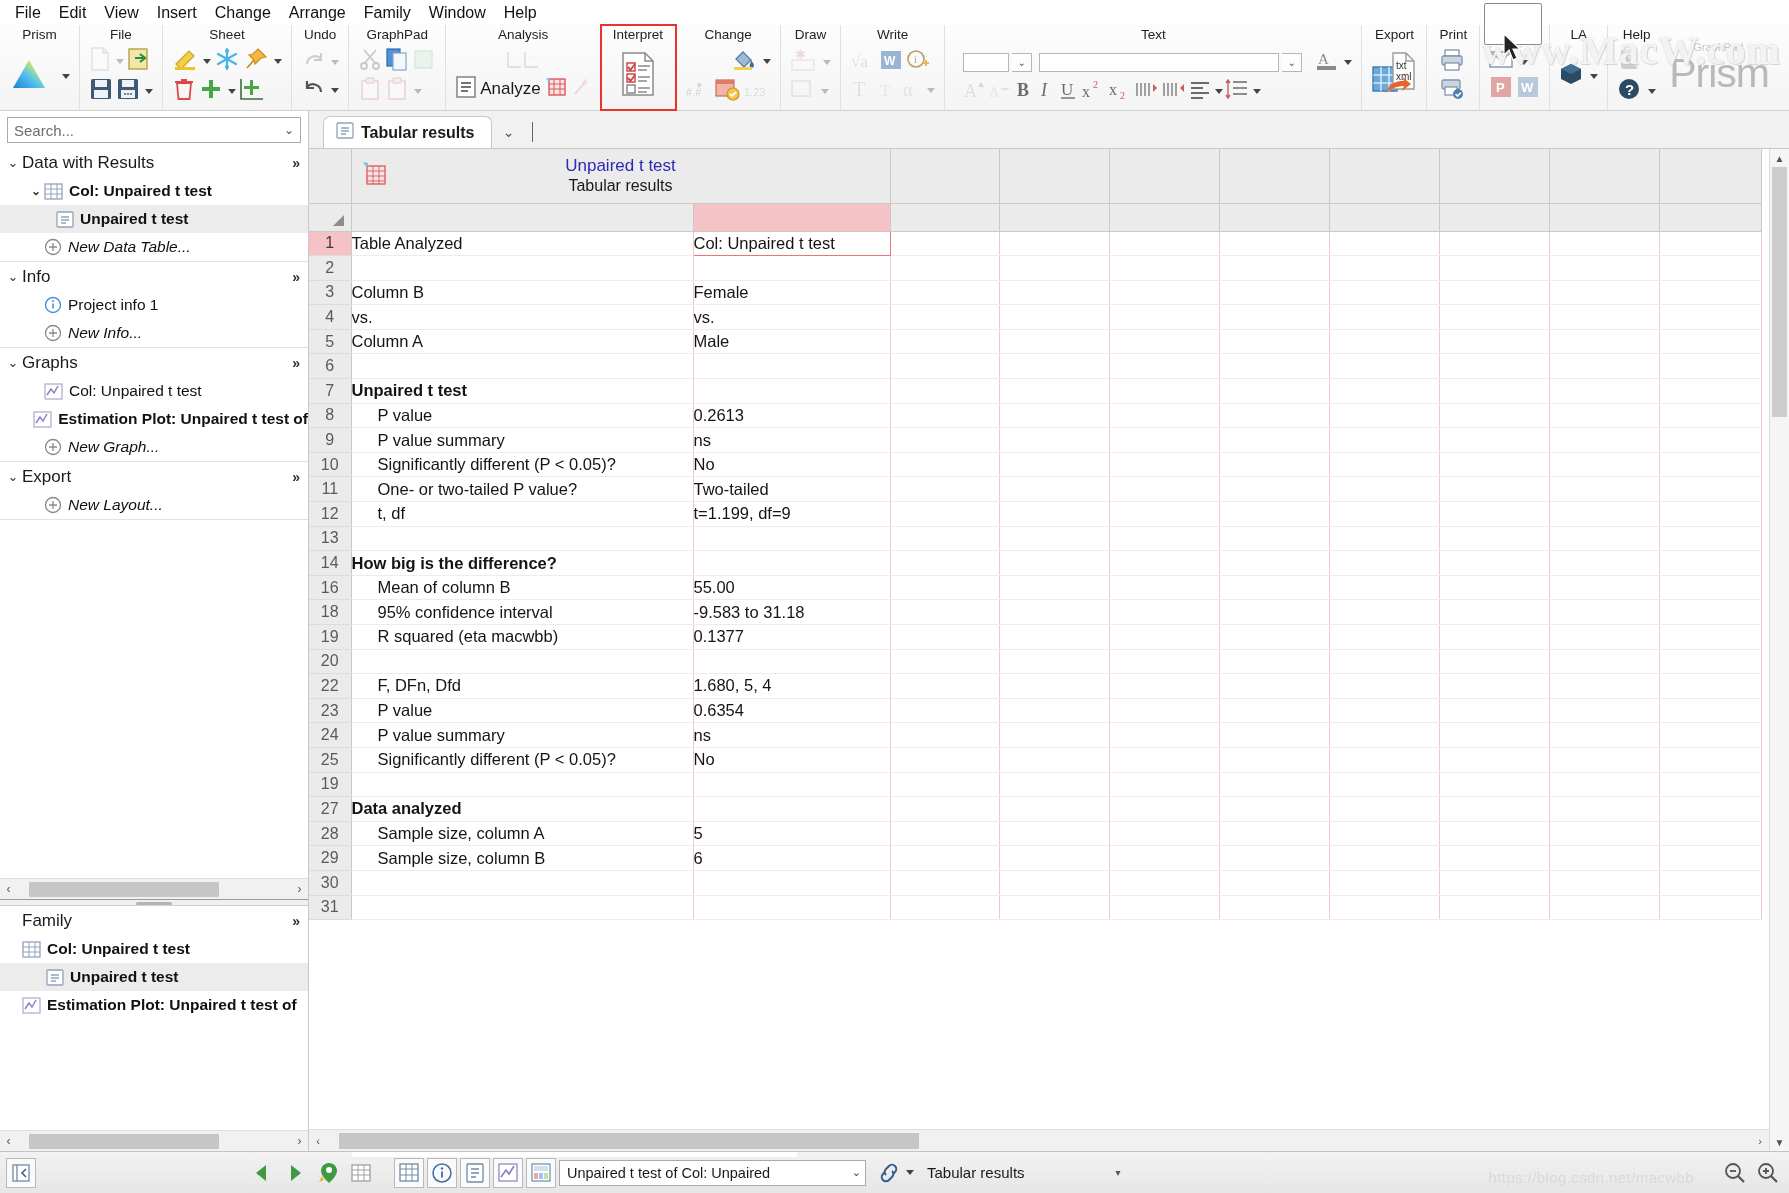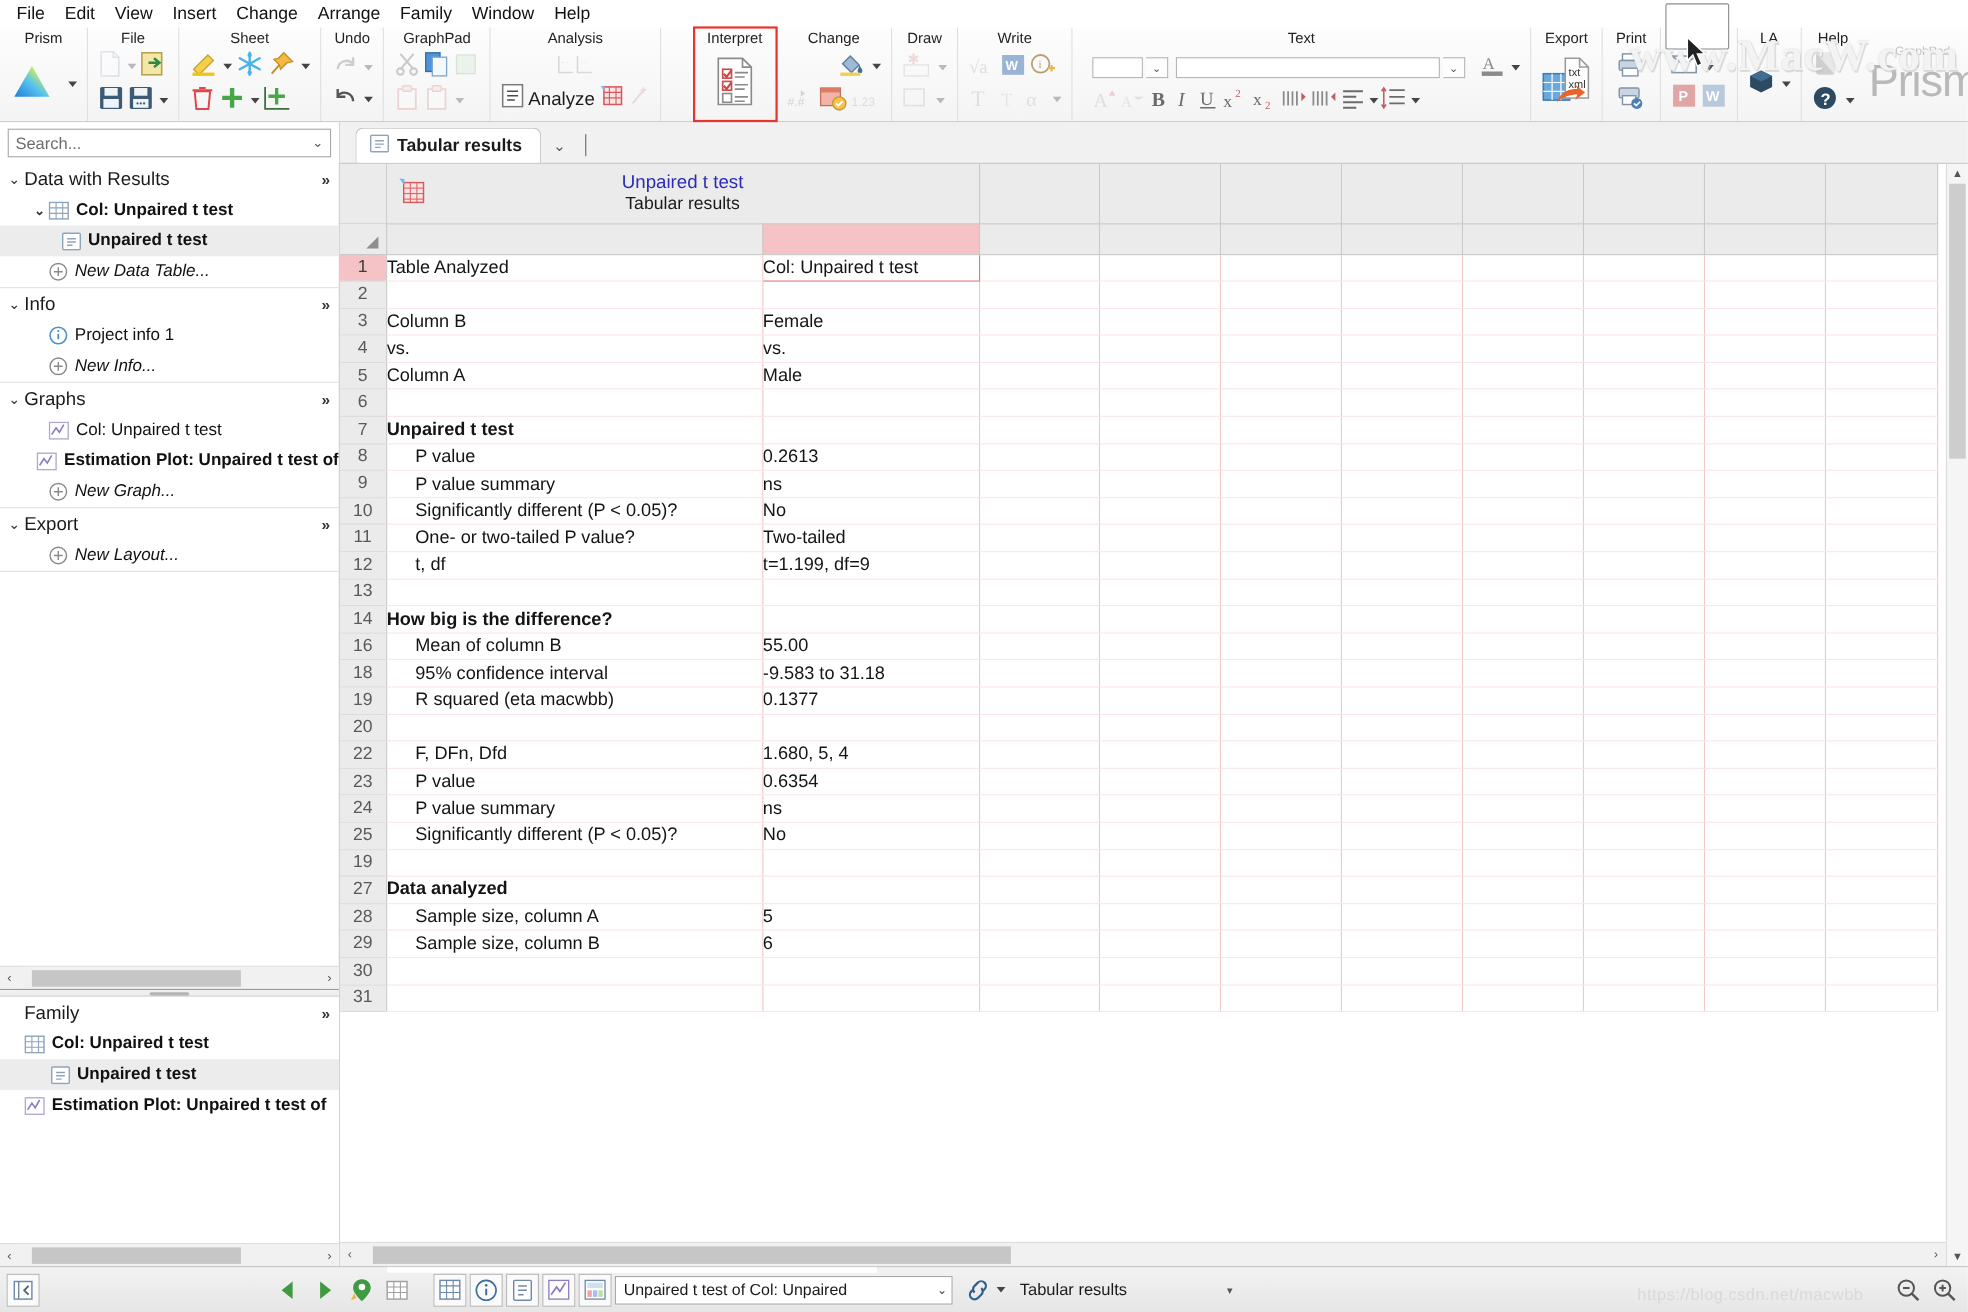--- a/index.html
+++ b/index.html
@@ -37,21 +37,21 @@
   }
   .rgroup.noborder { border-right: none; }
   .rgroup .rtitle {
     font-size: 13.5px; color: #222; height: 20px; line-height: 20px;
     white-space: nowrap; padding: 0 8px;
   }
   .rgroup .rbody {
     flex: 1; display: flex; align-items: center; justify-content: center;
     gap: 3px; padding: 0 5px 3px 5px;
   }
-  .rgroup.highlight { outline: 2px solid #e8342a; outline-offset: -1px; z-index: 5; margin-left: 30px; }
+  .rgroup.highlight { outline: 2px solid #e8342a; outline-offset: -1px; z-index: 5; }
   .stack2 { display: flex; flex-direction: column; justify-content: center; gap: 2px; }
   .rowline { display: flex; align-items: center; gap: 3px; }
 
   .ic { display: inline-block; vertical-align: middle; position: relative; }
   .caret {
     width: 0; height: 0; border-left: 4px solid transparent; border-right: 4px solid transparent;
     border-top: 5px solid #444; display: inline-block; margin-left: 2px;
   }
   .caret.dim { border-top-color: #b9b9b9; }
   .dis { opacity: .33; }

